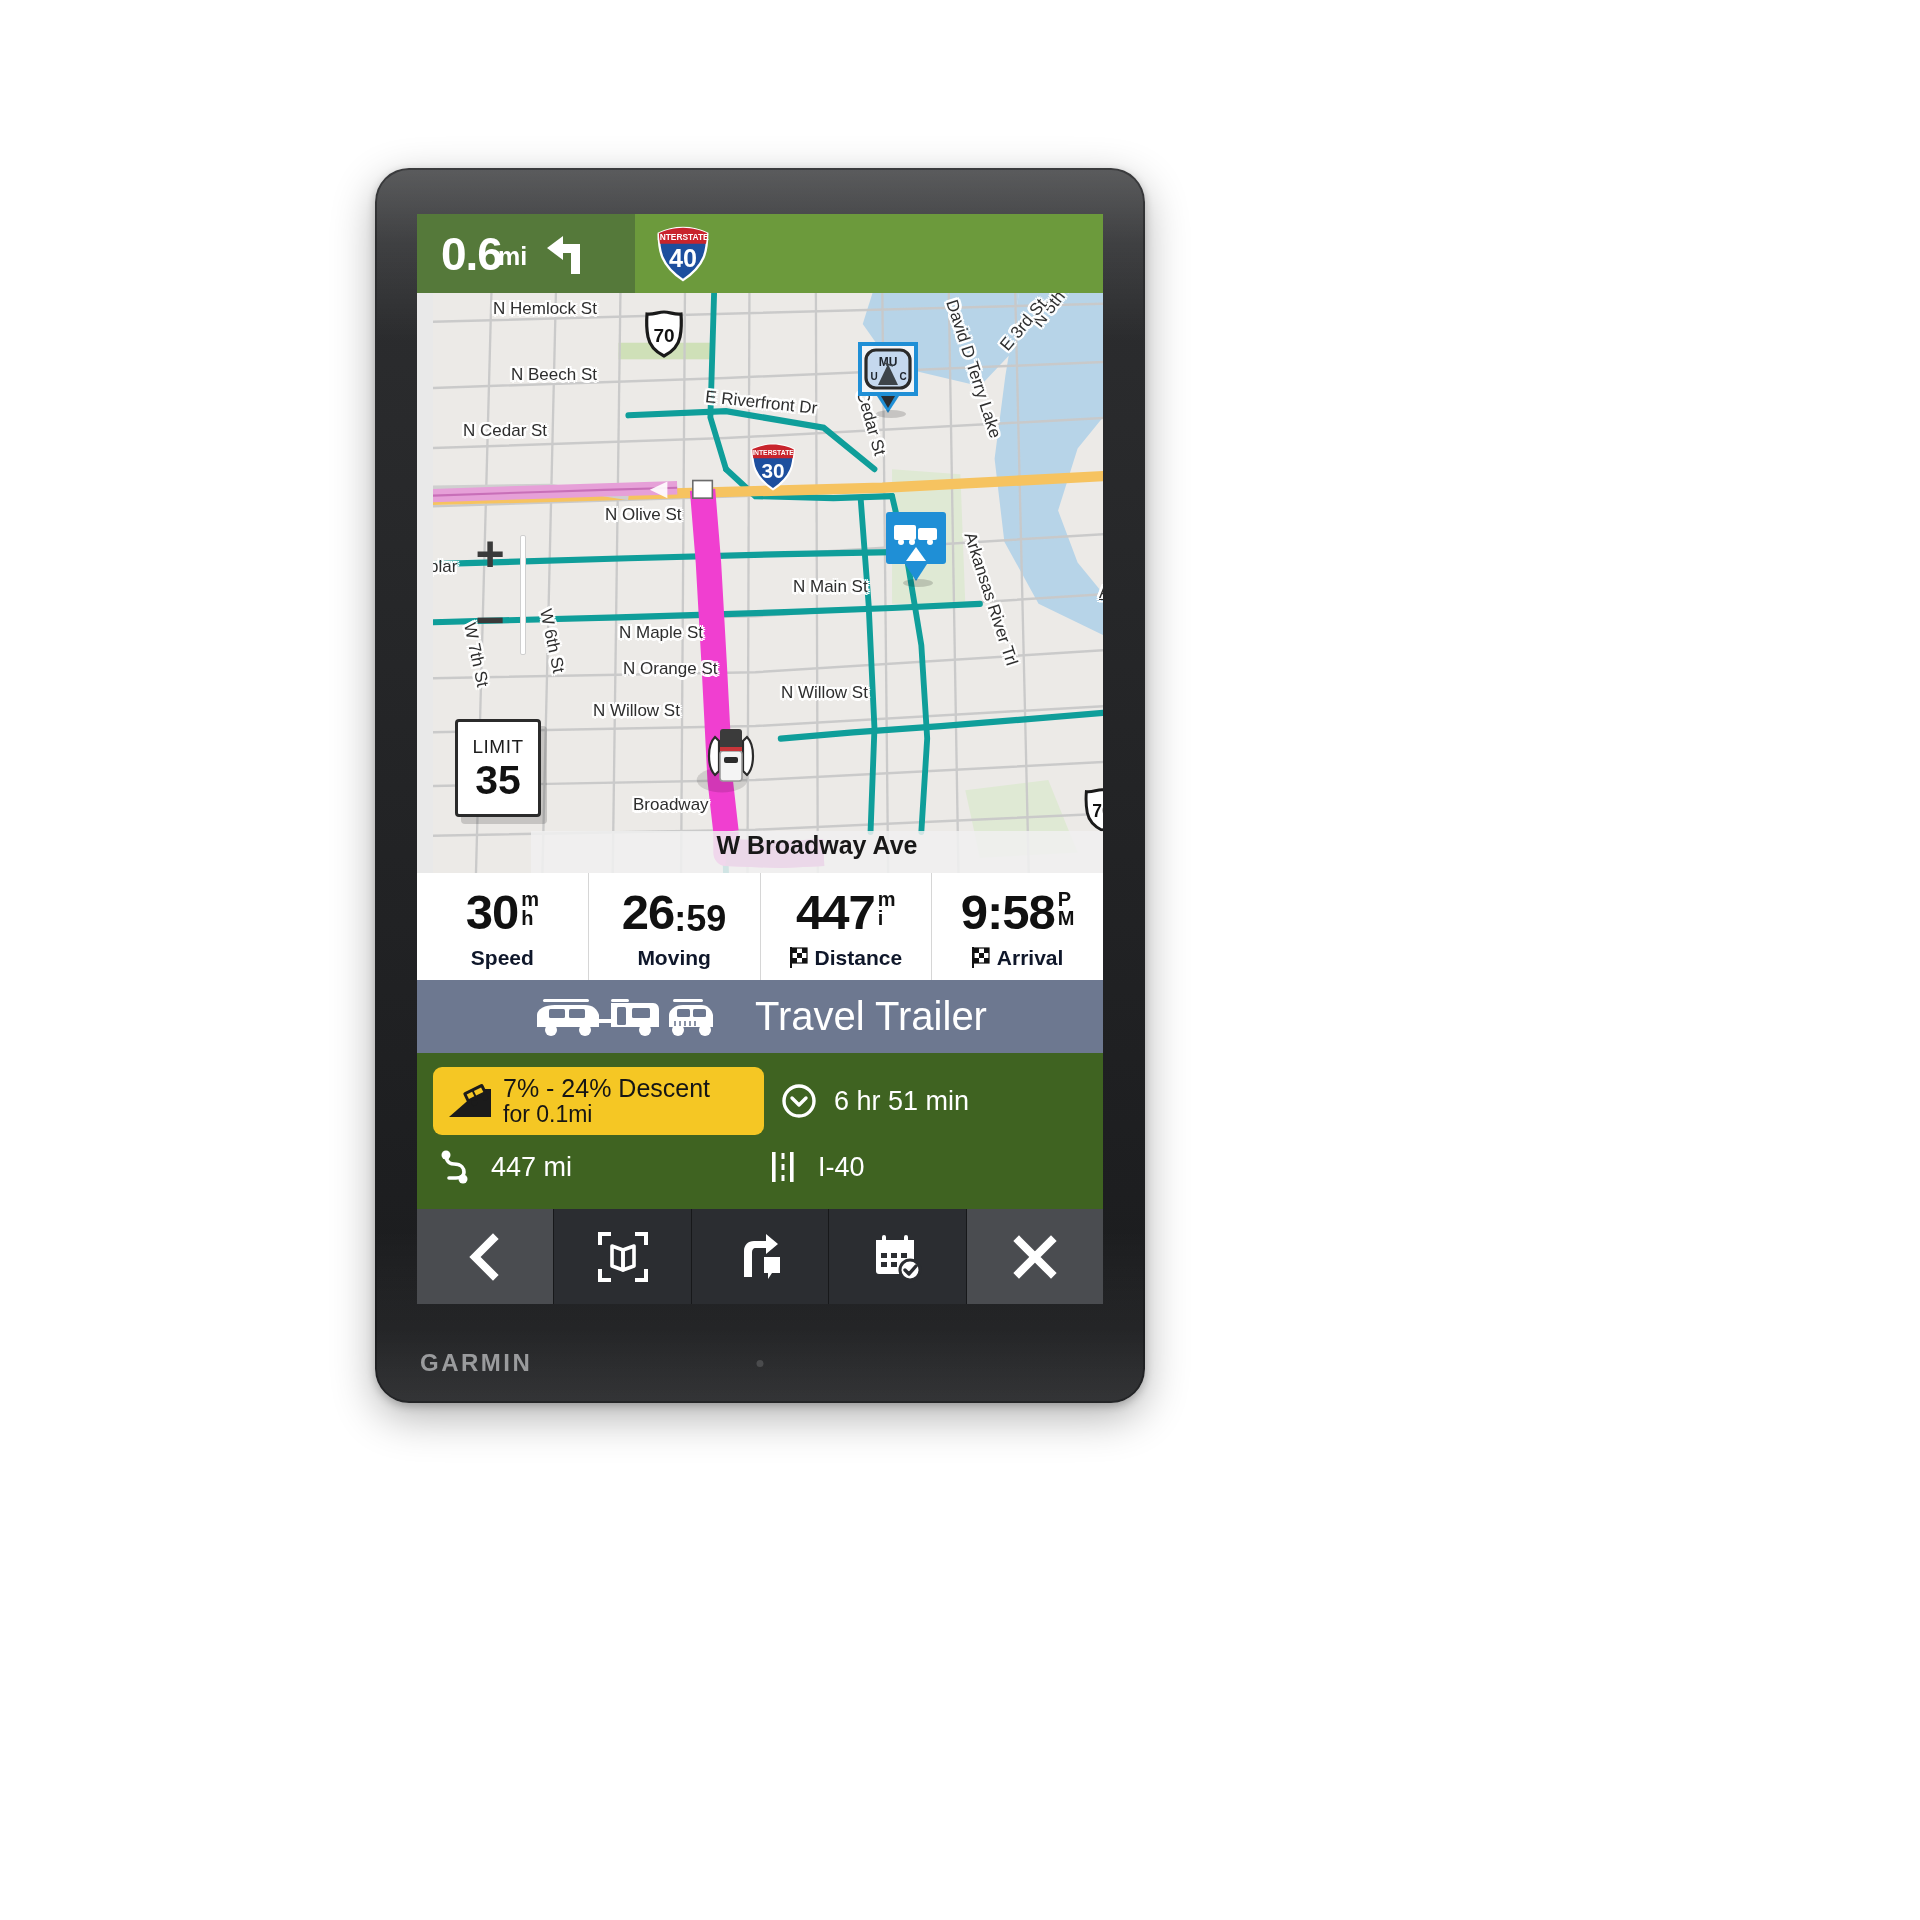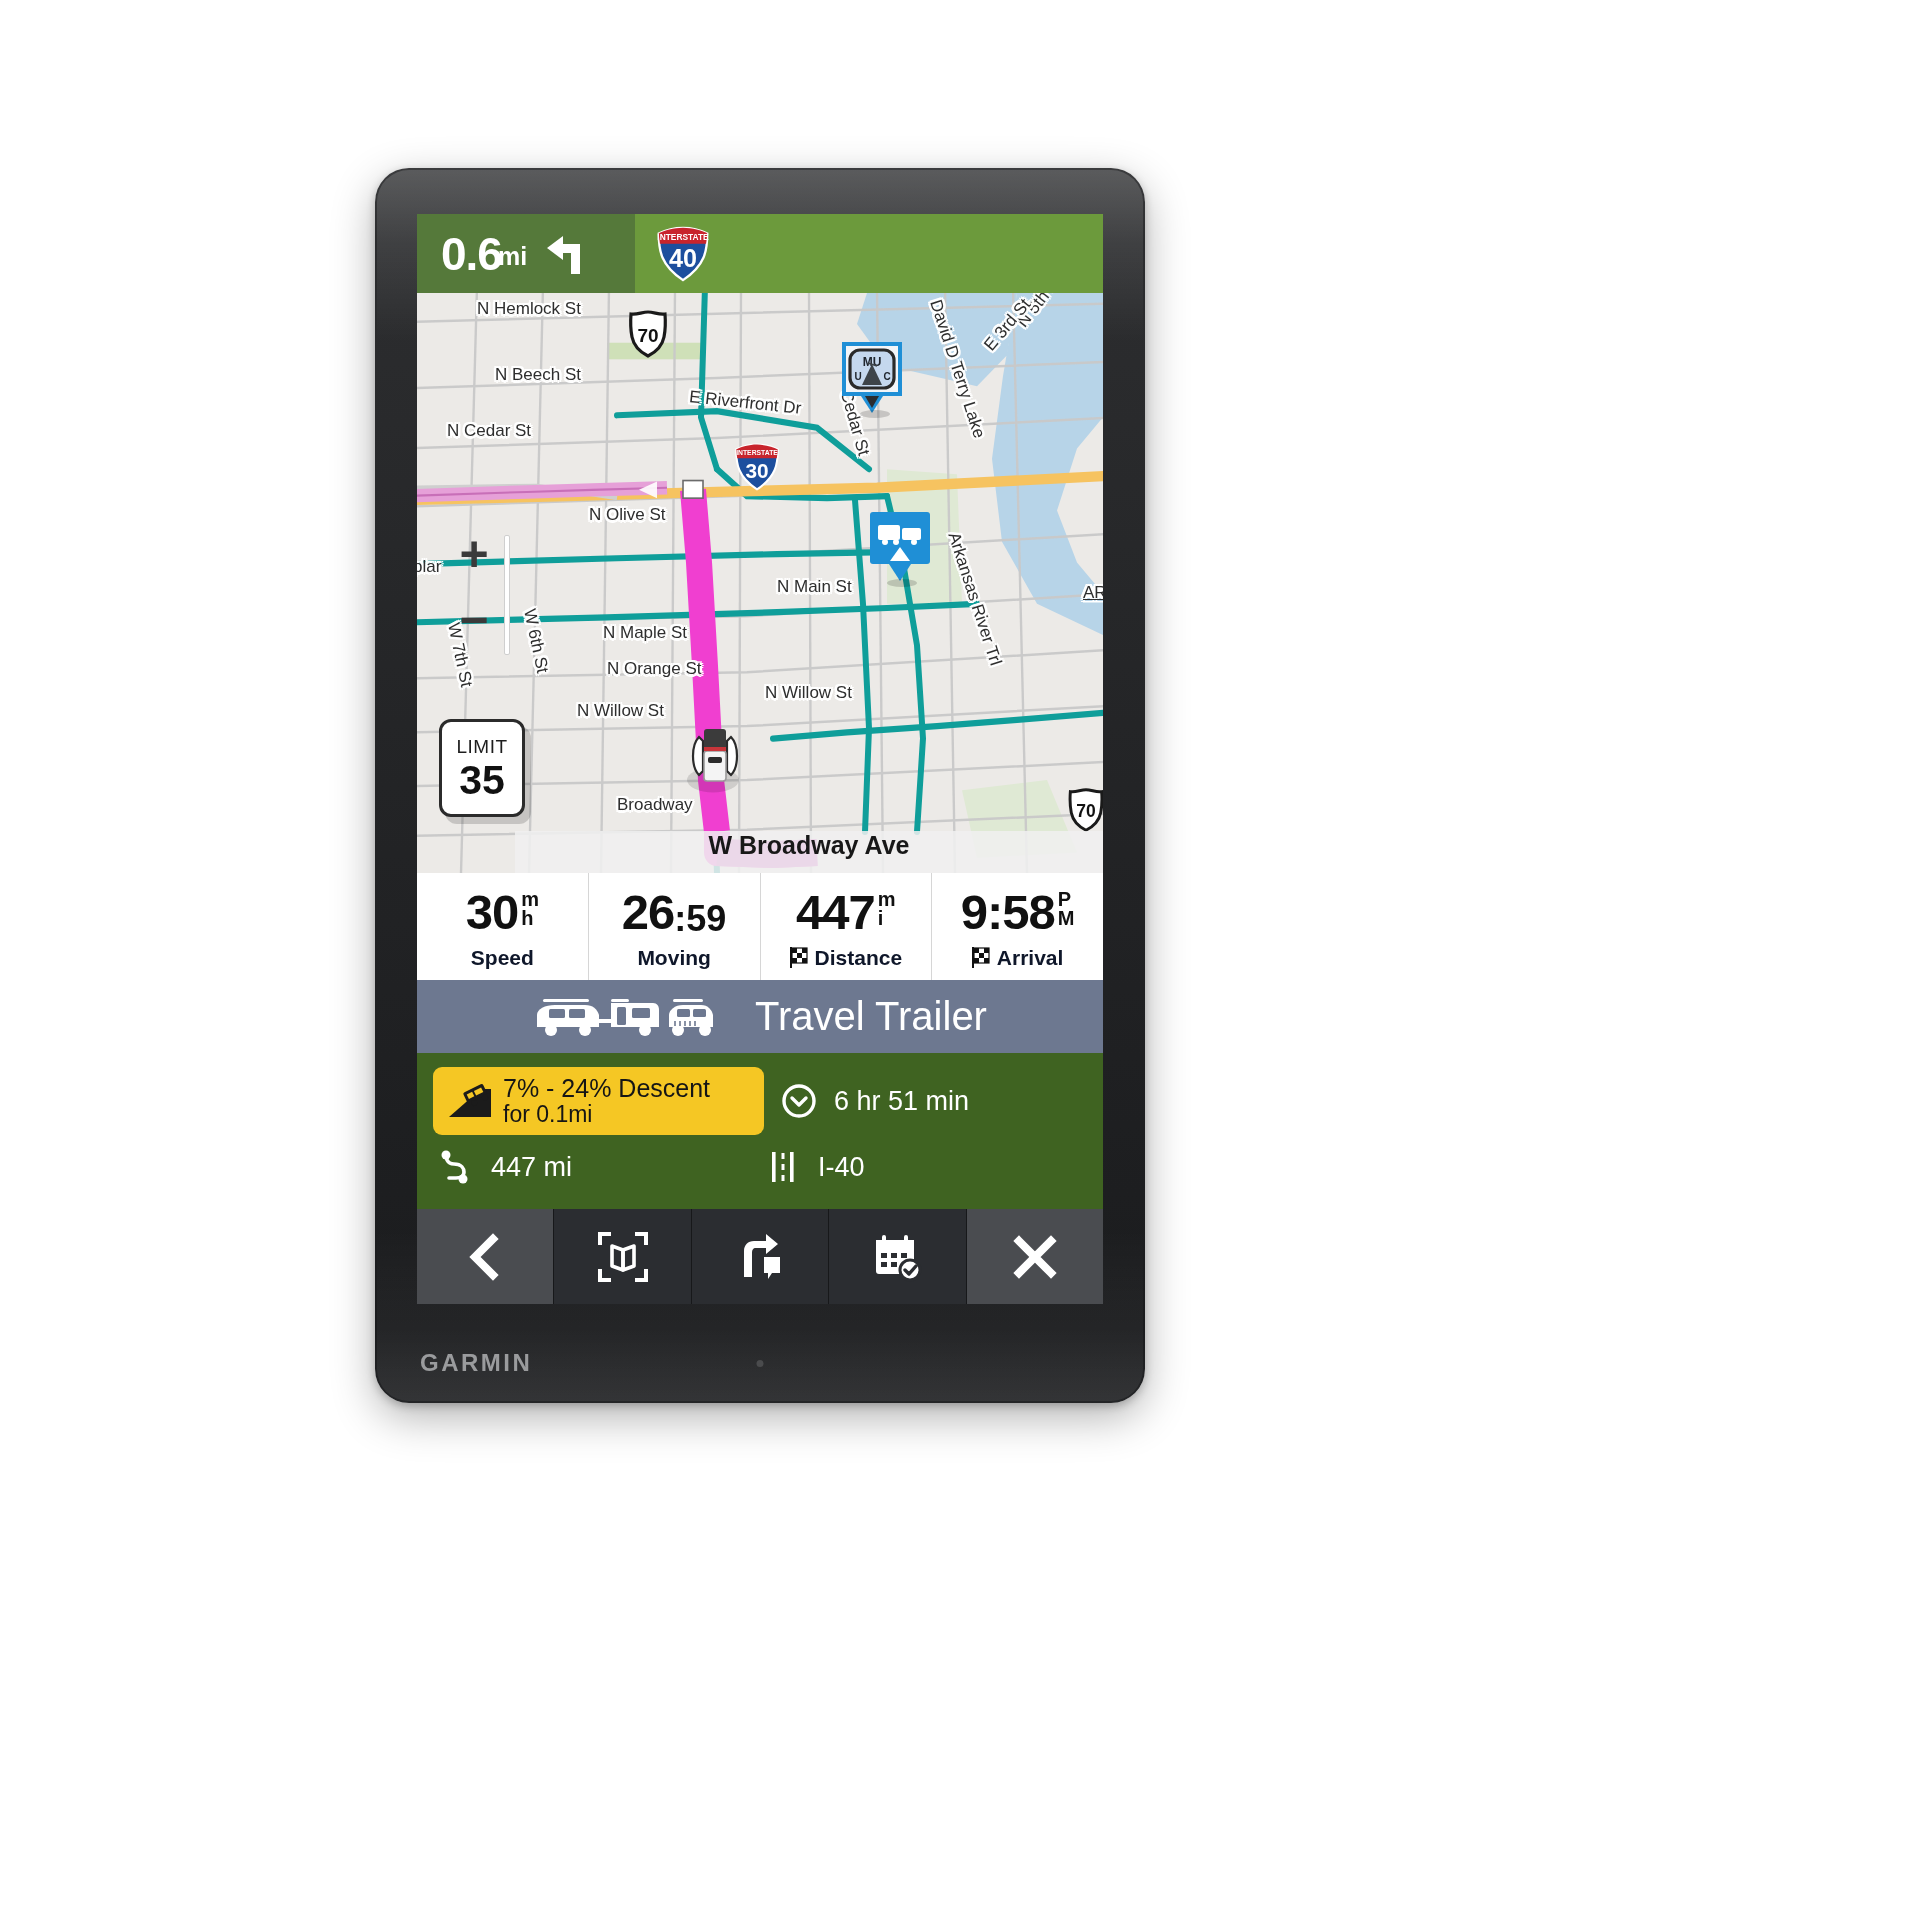--- a/index.html
+++ b/index.html
@@ -51,21 +51,21 @@
     width:218px; background:#55793a; display:flex; align-items:center;
     padding-left:24px; 
   }
   .dist-val { color:#fff; font-size:46px; font-weight:bold; line-height:1; letter-spacing:-1px; }
   .dist-unit { color:#fff; font-size:25px; font-weight:bold; margin-left:-4px; align-self:flex-end; padding-bottom:6px;}
   .turn-arrow { margin-left:6px; width:52px; height:52px; }
   .banner-right { flex:1; background:#6c9a3c; display:flex; align-items:center; padding-left:20px;}
   .shield-i { width:56px; height:56px; }
 
   
-  #map { position:relative; flex:1 1 auto; overflow:hidden; background:#eab308; }
+  #map { position:relative; flex:1 1 auto; overflow:hidden; background:#eab308;margin-left:16px; }
   #map svg.maplayer { position:absolute; inset:0; width:100%; height:100%; }
 
   .maplabel {
     position:absolute; white-space:nowrap;
     font-family:"Liberation Sans", sans-serif;
     font-size:17px; color:#2e2e2e; font-weight:400;
     text-shadow:
       -2px -2px 0 #fff, 2px -2px 0 #fff, -2px 2px 0 #fff, 2px 2px 0 #fff,
       -2.5px 0 0 #fff, 2.5px 0 0 #fff, 0 -2.5px 0 #fff, 0 2.5px 0 #fff;
     pointer-events:none;
@@ -74,21 +74,21 @@
   
   .zoomcol{ position:absolute; left:24px; top:228px; width:66px; }
   .zoombtn{ width:66px;height:66px; display:flex;align-items:center;justify-content:center;
             color:#3a3a3a; font-size:50px; font-weight:bold; line-height:1;}
   .zoombar{ position:absolute; left:63px; top:14px; width:6px; height:120px; background:#fff;
             border:1px solid #cfcfcf; border-radius:2px;}
 
   
   .limitsign{
     position:absolute; left:22px; bottom:56px; width:86px; height:98px;
-    background:#fff; border:3px solid #2b2b2b; border-radius:12px;
+    background:#fff; border:3px solid #2b2b2b; border-radius:4px;
     display:flex; flex-direction:column; align-items:center; justify-content:center;
     box-shadow:6px 7px 0 rgba(0,0,0,.16);
   }
   .limitsign .lbl{ font-size:19px; color:#1d1d1d; letter-spacing:.5px; }
   .limitsign .num{ font-size:41px; font-weight:bold; color:#111; line-height:1; margin-top:2px;}
 
   
   .streetbar{
     position:absolute; left:98px; right:0; bottom:0; height:42px;
     background:rgba(240,240,240,.86);

